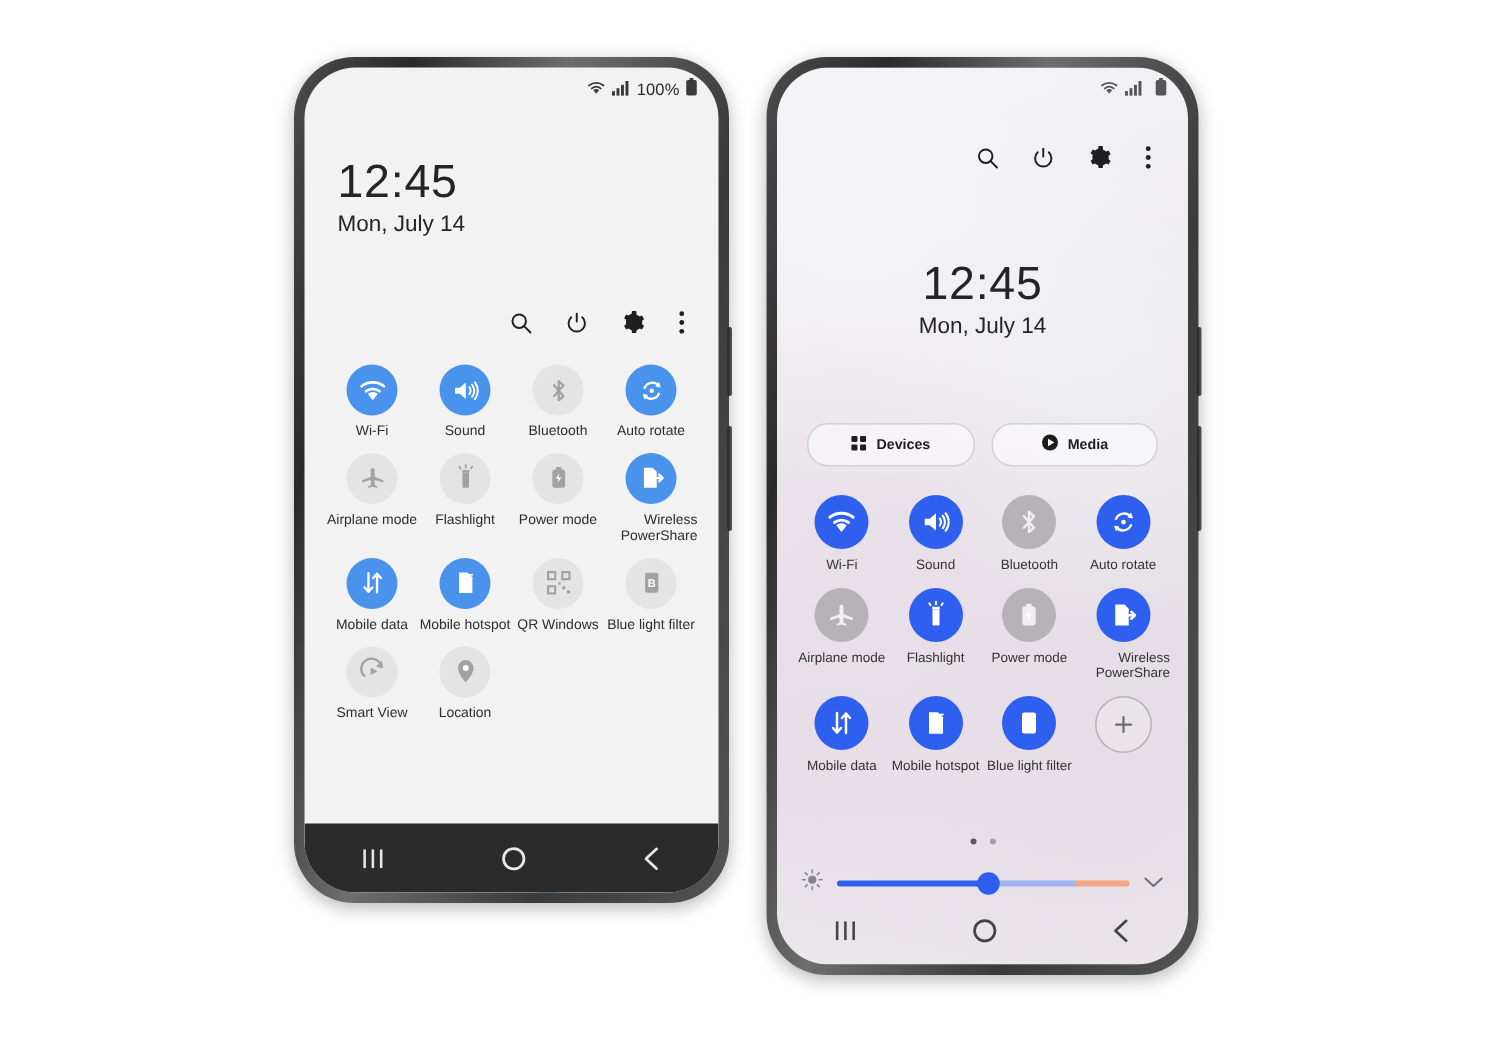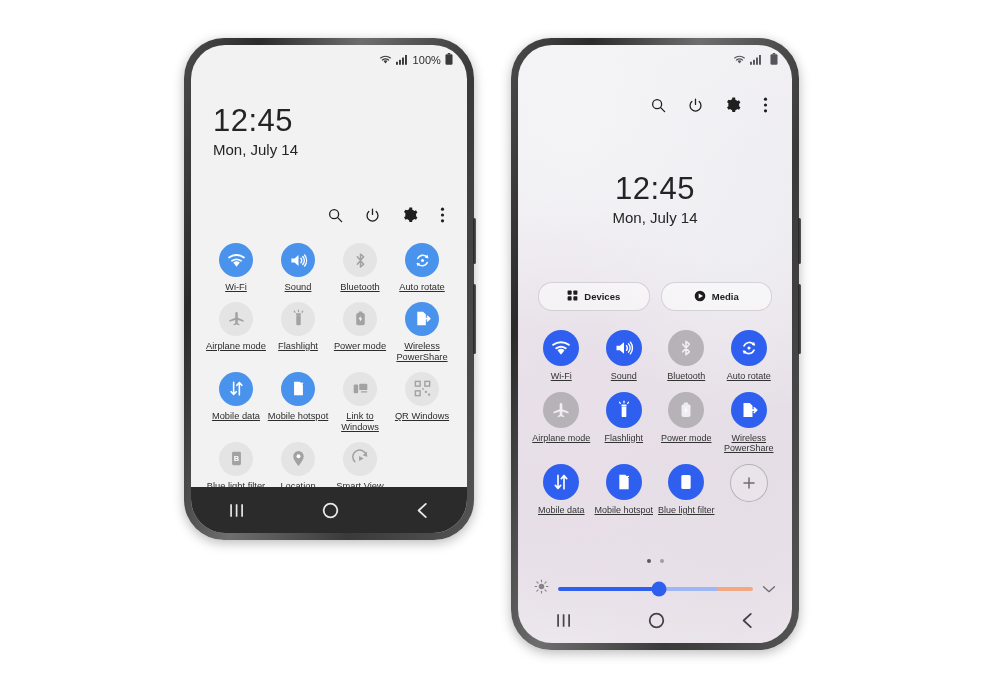--- a/index.html
+++ b/index.html
@@ -10,21 +10,21 @@
   }
 
   
   .phone{position:absolute;border-radius:40px;
     background:linear-gradient(105deg,#4c4c4c 0%,#2b2b2b 18%,#6e6e6e 42%,#3a3a3a 70%,#545454 100%);
     padding:7px;box-sizing:border-box;
     box-shadow:0 3px 12px rgba(0,0,0,.28);}
   .screen{width:100%;height:100%;border-radius:34px;overflow:hidden;position:relative;
     box-sizing:border-box;}
 
-  #phone-left{left:184px;top:38px;width:290px;height:502px;}
+  #phone-left{left:196px;top:38px;width:290px;height:564px;}
   #phone-right{left:511px;top:38px;width:288px;height:612px;}
 
   .side-btn{position:absolute;right:-2px;width:3px;border-radius:2px;
     background:linear-gradient(90deg,#1f1f1f,#5a5a5a);}
   .side-btn.b1{top:180px;height:46px;}
   .side-btn.b2{top:246px;height:70px;}
 
   
   .scr-light{background:#f2f2f2;}
   .scr-grad{background:
@@ -46,21 +46,21 @@
   .clock .d{font-size:15px;font-weight:400;margin-top:3px;}
 
   
   .hdr-icons{display:flex;align-items:center;gap:22px;}
   .hdr-icons .hi{cursor:pointer;line-height:0;}
 
   
   .grid{display:grid;grid-template-columns:repeat(4,1fr);}
   .tile{display:flex;flex-direction:column;align-items:center;cursor:pointer;}
   .tilecirc{border-radius:50%;display:flex;align-items:center;justify-content:center;}
-  .tilelbl{text-align:center;line-height:1.18;text-decoration:underline;}
+  .tilelbl{text-align:right;line-height:1.18;}
 
   
   #phone-left .grid{row-gap:9px;padding:0 14px;}
   #phone-left .tilecirc{width:34px;height:34px;}
   #phone-left .tilelbl{font-size:9.3px;color:#2d2d2d;margin-top:5px;}
   .t-on-l{background:#4a93ec;}
   .t-off-l{background:#e4e4e4;}
 
   
   #phone-right .grid{row-gap:10px;padding:0 12px;}
@@ -270,30 +270,20 @@
                 <path d="M9.4 13.2a8 8 0 018-8"></path>
               </g>
               <circle cx="9.6" cy="16.6" r="1.3" fill="#ffffff"></circle>
             </svg>
           </div>
           <div class="tilelbl">Mobile hotspot</div>
         </div>
         <div class="tile">
           <div class="tilecirc t-off-l">
             <svg width="19" height="19" viewBox="0 0 24 24">
-              <rect x="3.4" y="7" width="5.6" height="11" rx="1.2" fill="#a2a2a2"></rect>
-              <rect x="10.4" y="6" width="10.2" height="8" rx="1.2" fill="#a2a2a2"></rect>
-              <rect x="12.4" y="15.4" width="8.2" height="1.8" rx=".8" fill="#a2a2a2"></rect>
-            </svg>
-          </div>
-          <div class="tilelbl">Link to Windows</div>
-        </div>
-        <div class="tile">
-          <div class="tilecirc t-off-l">
-            <svg width="19" height="19" viewBox="0 0 24 24">
               <rect x="3" y="3" width="6" height="6" fill="none" stroke="#a2a2a2" stroke-width="1.8"></rect>
               <rect x="15" y="3" width="6" height="6" fill="none" stroke="#a2a2a2" stroke-width="1.8"></rect>
               <rect x="3" y="15" width="6" height="6" fill="none" stroke="#a2a2a2" stroke-width="1.8"></rect>
               <rect x="15" y="15" width="2.6" height="2.6" fill="#a2a2a2"></rect>
               <rect x="19" y="18.4" width="2.6" height="2.6" fill="#a2a2a2"></rect>
               <rect x="11.6" y="11.6" width="2" height="2" fill="#a2a2a2"></rect>
             </svg>
           </div>
           <div class="tilelbl">QR Windows</div>
         </div>
@@ -302,35 +292,35 @@
             <svg width="19" height="19" viewBox="0 0 24 24">
               <rect x="6.4" y="3.6" width="11.2" height="16.8" rx="1.8" fill="#a2a2a2"></rect>
               <text x="12" y="15.6" font-size="9.4" font-weight="bold" text-anchor="middle" font-family="Liberation Sans, sans-serif" fill="#ffffff">B</text>
             </svg>
           </div>
           <div class="tilelbl">Blue light filter</div>
         </div>
         <div class="tile">
           <div class="tilecirc t-off-l">
             <svg width="19" height="19" viewBox="0 0 24 24">
-              <path d="M12 2.6a6.6 6.6 0 00-6.6 6.6c0 4.9 6.6 12.2 6.6 12.2s6.6-7.3 6.6-12.2A6.6 6.6 0 0012 2.6z" fill="#a2a2a2"></path>
-              <circle cx="12" cy="9.2" r="2.5" fill="#ffffff"></circle>
-            </svg>
-          </div>
-          <div class="tilelbl">Location</div>
-        </div>
-        <div class="tile">
-          <div class="tilecirc t-off-l">
-            <svg width="19" height="19" viewBox="0 0 24 24">
               <path d="M19.4 8.6A8.6 8.6 0 104.8 16" stroke="#a2a2a2" stroke-width="1.9" fill="none" stroke-linecap="round"></path>
               <polygon points="19.8,3.2 20.6,9.4 14.8,8.2" fill="#a2a2a2"></polygon>
               <polygon points="10.2,8.8 16,12 10.2,15.2" fill="#a2a2a2"></polygon>
             </svg>
           </div>
           <div class="tilelbl">Smart View</div>
+        </div>
+        <div class="tile">
+          <div class="tilecirc t-off-l">
+            <svg width="19" height="19" viewBox="0 0 24 24">
+              <path d="M12 2.6a6.6 6.6 0 00-6.6 6.6c0 4.9 6.6 12.2 6.6 12.2s6.6-7.3 6.6-12.2A6.6 6.6 0 0012 2.6z" fill="#a2a2a2"></path>
+              <circle cx="12" cy="9.2" r="2.5" fill="#ffffff"></circle>
+            </svg>
+          </div>
+          <div class="tilelbl">Location</div>
         </div>
       </div>
 
     <div class="dots" id="dots-left" style="position:absolute;left:0;right:0;top:514px;">
         <span class="dot" style="width: 6px; height: 6px; background: rgb(43, 43, 43);"></span>
         <span class="dot" style="width: 6px; height: 6px; background: transparent; border: 1px solid rgb(198, 198, 198);"></span>
       </div>
 
     <div class="sliderrow" style="position:absolute;left:0;right:0;top:536px;">
       <span class="ic">

